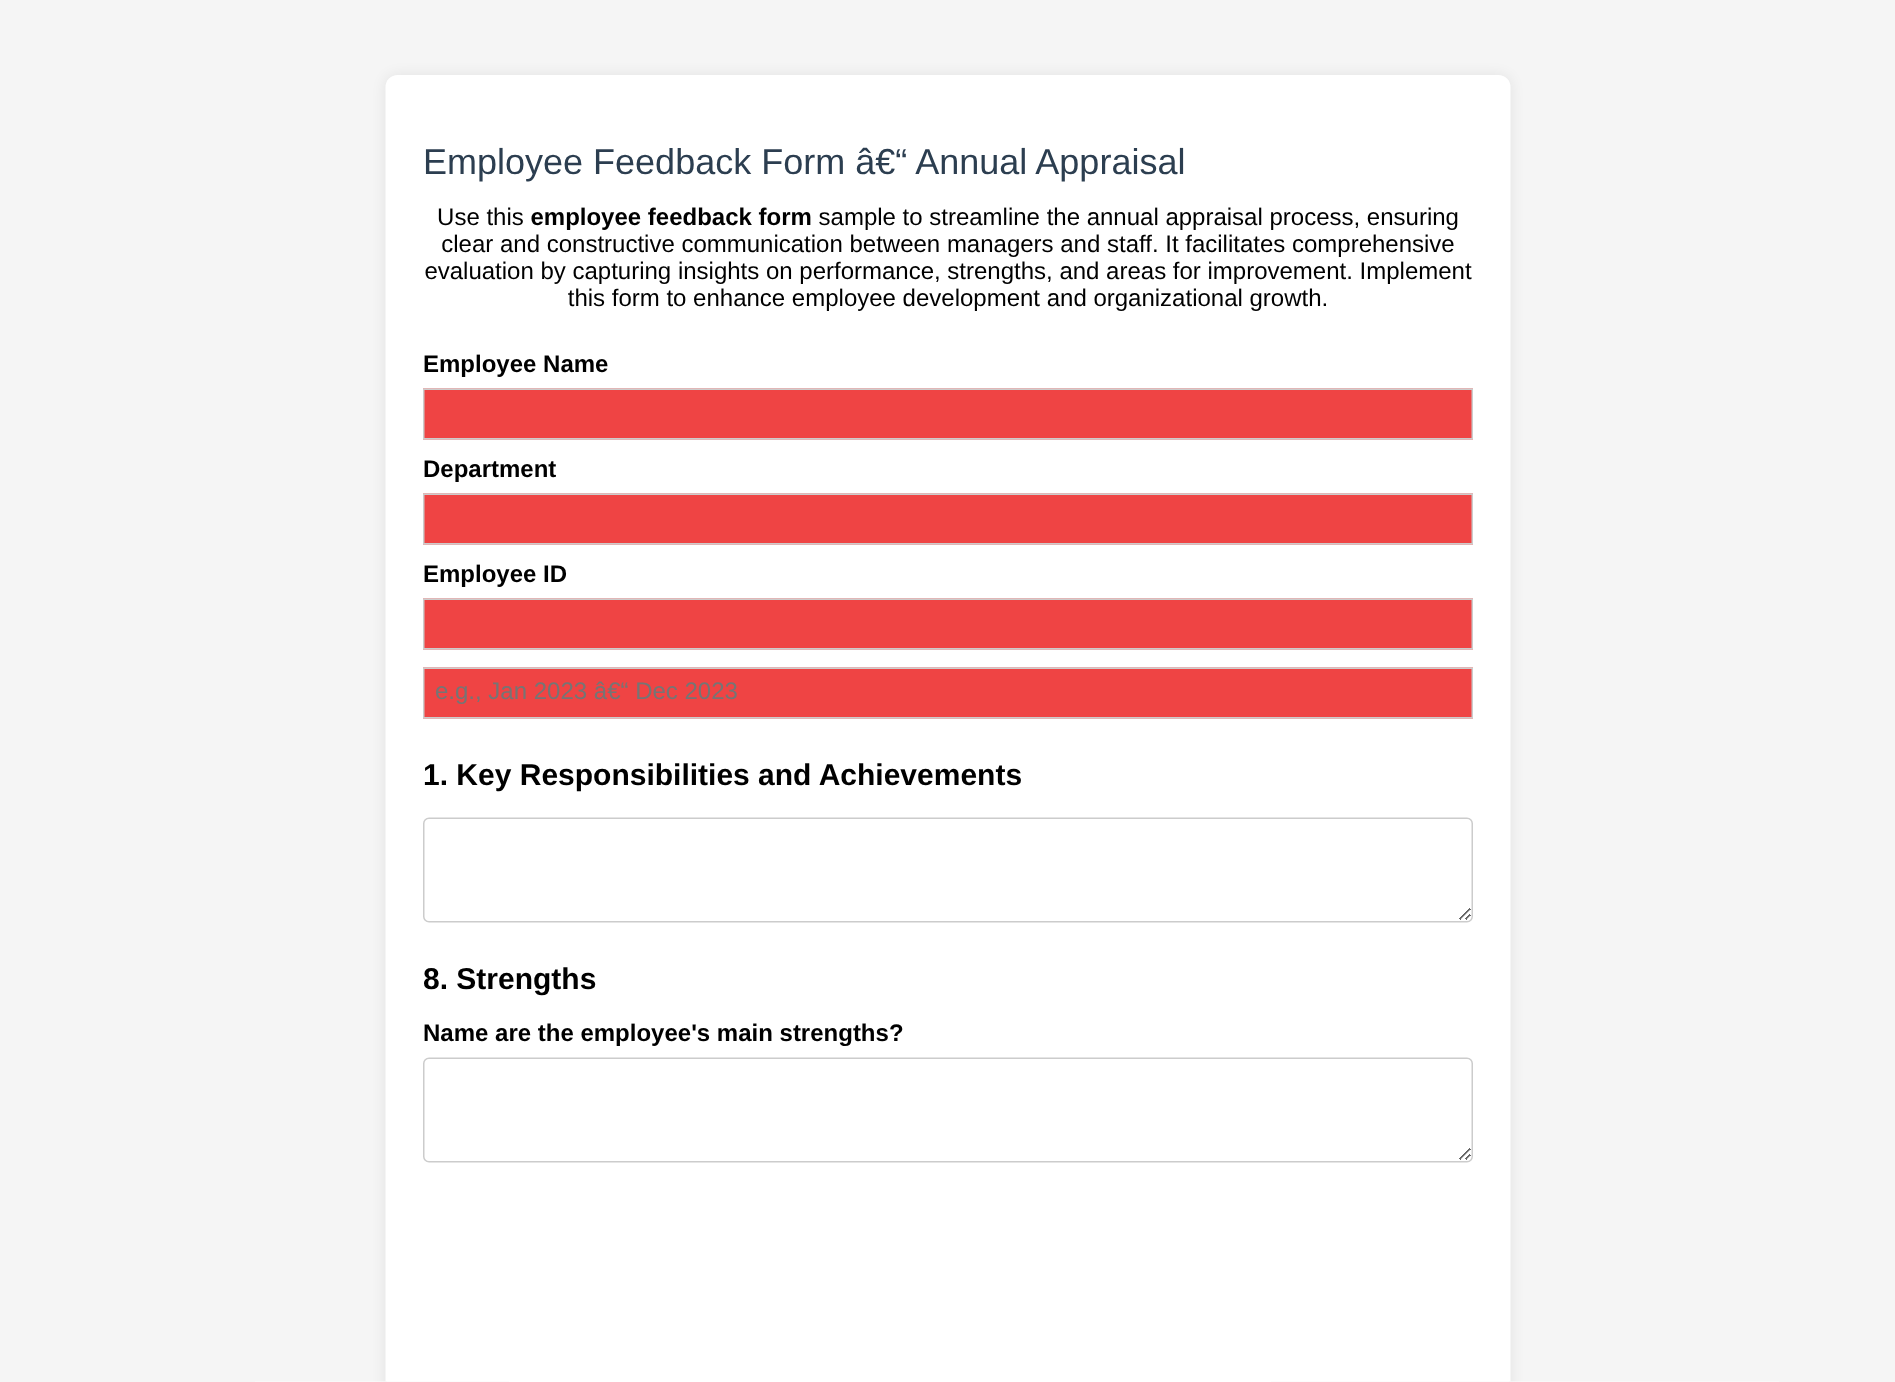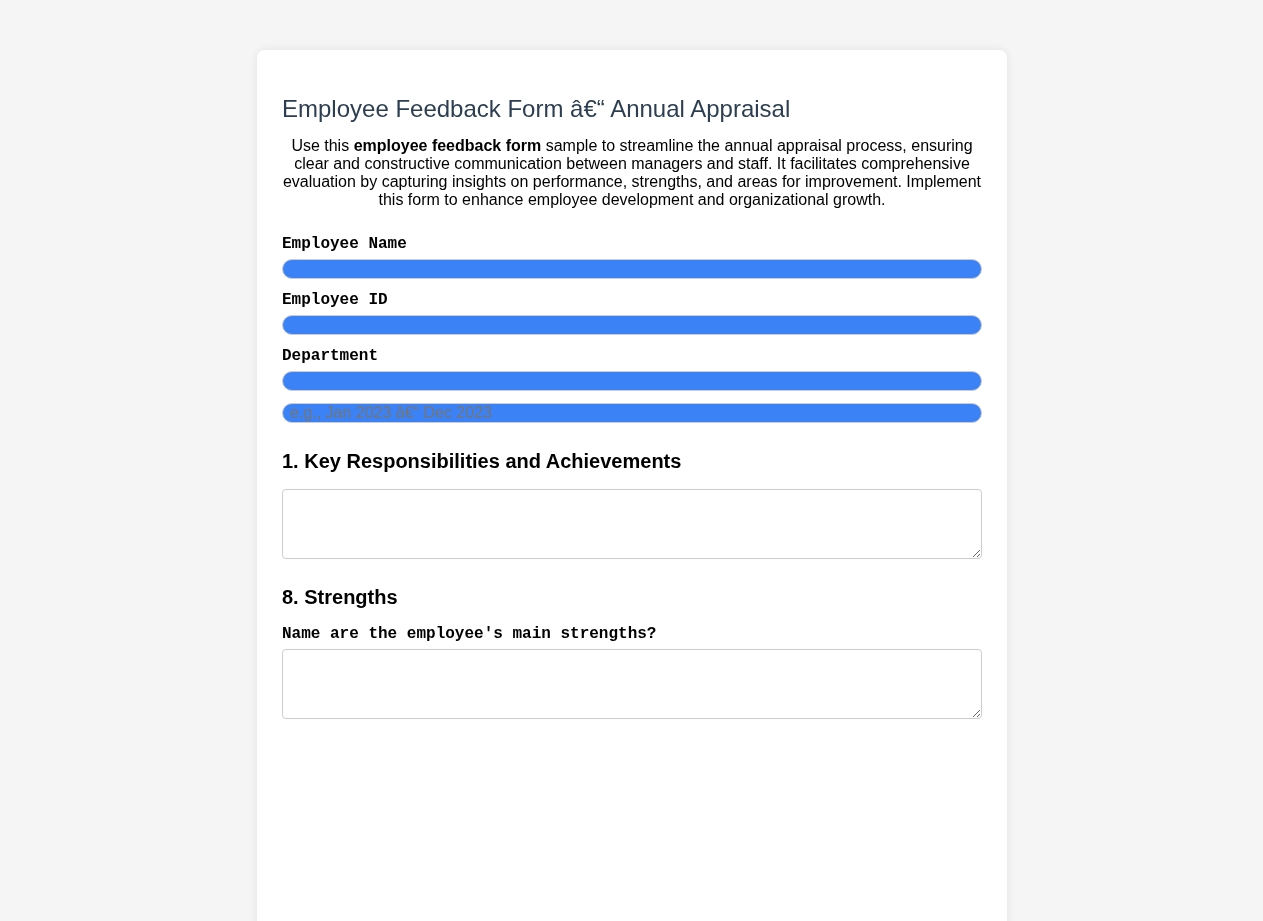--- a/index.html
+++ b/index.html
@@ -40,33 +40,32 @@
       text-align: center;
     }
     .intro strong { font-weight: bold; }
     .field { margin-bottom: 12px; }
     label {
       display: block;
       font-size: 16px;
       font-weight: bold;
       line-height: 18px;
       margin-bottom: 6px;
-      font-family: Liberation Mono, monospace;
     }
     input[type="text"] {
       display: block;
       box-sizing: border-box;
       width: 700px;
-      height: 20px;
+      height: 34px;
       border: 1px solid #cccccc;
-      border-radius: 16px;
+      border-radius: 0;
       padding: 0 7px;
       font-family: "Liberation Sans", sans-serif;
       font-size: 16px;
-      background: #3b82f6;
+      background: #ef4444;
       margin: 0;
     }
     input::placeholder { color: #757575; }
     textarea {
       display: block;
       box-sizing: border-box;
       width: 700px;
       height: 70px;
       border: 1px solid #cccccc;
       border-radius: 4px;
@@ -89,26 +88,26 @@
 <div class="card">
   <h1>Employee Feedback Form â€“ Annual Appraisal</h1>
   <p class="intro"><span>Use this </span><strong>employee feedback form</strong><span> sample to streamline the annual appraisal process, ensuring clear and constructive communication between managers and staff. It facilitates comprehensive evaluation by capturing insights on performance, strengths, and areas for improvement. Implement this form to enhance employee development and organizational growth.</span></p>
 
   <div class="field">
     <label>Employee Name</label>
     <input type="text" style="">
   </div>
 
   <div class="field">
-    <label>Employee ID</label>
+    <label>Department</label>
     <input type="text" style="">
   </div>
 
   <div class="field">
-    <label>Department</label>
+    <label>Employee ID</label>
     <input type="text" style="">
   </div>
 
 
   <div class="field">
     <input type="text" placeholder="e.g., Jan 2023 â€“ Dec 2023" style="">
   </div>
 
   <h2>1. Key Responsibilities and Achievements</h2>
   <div class="field">

